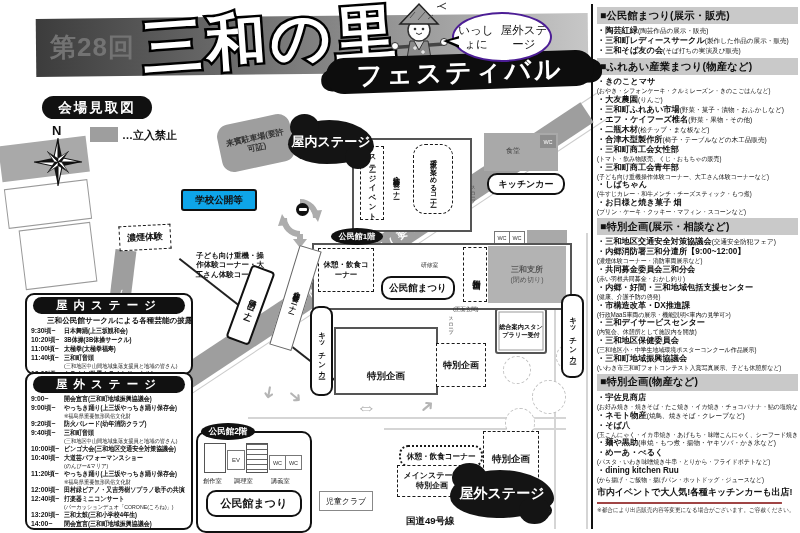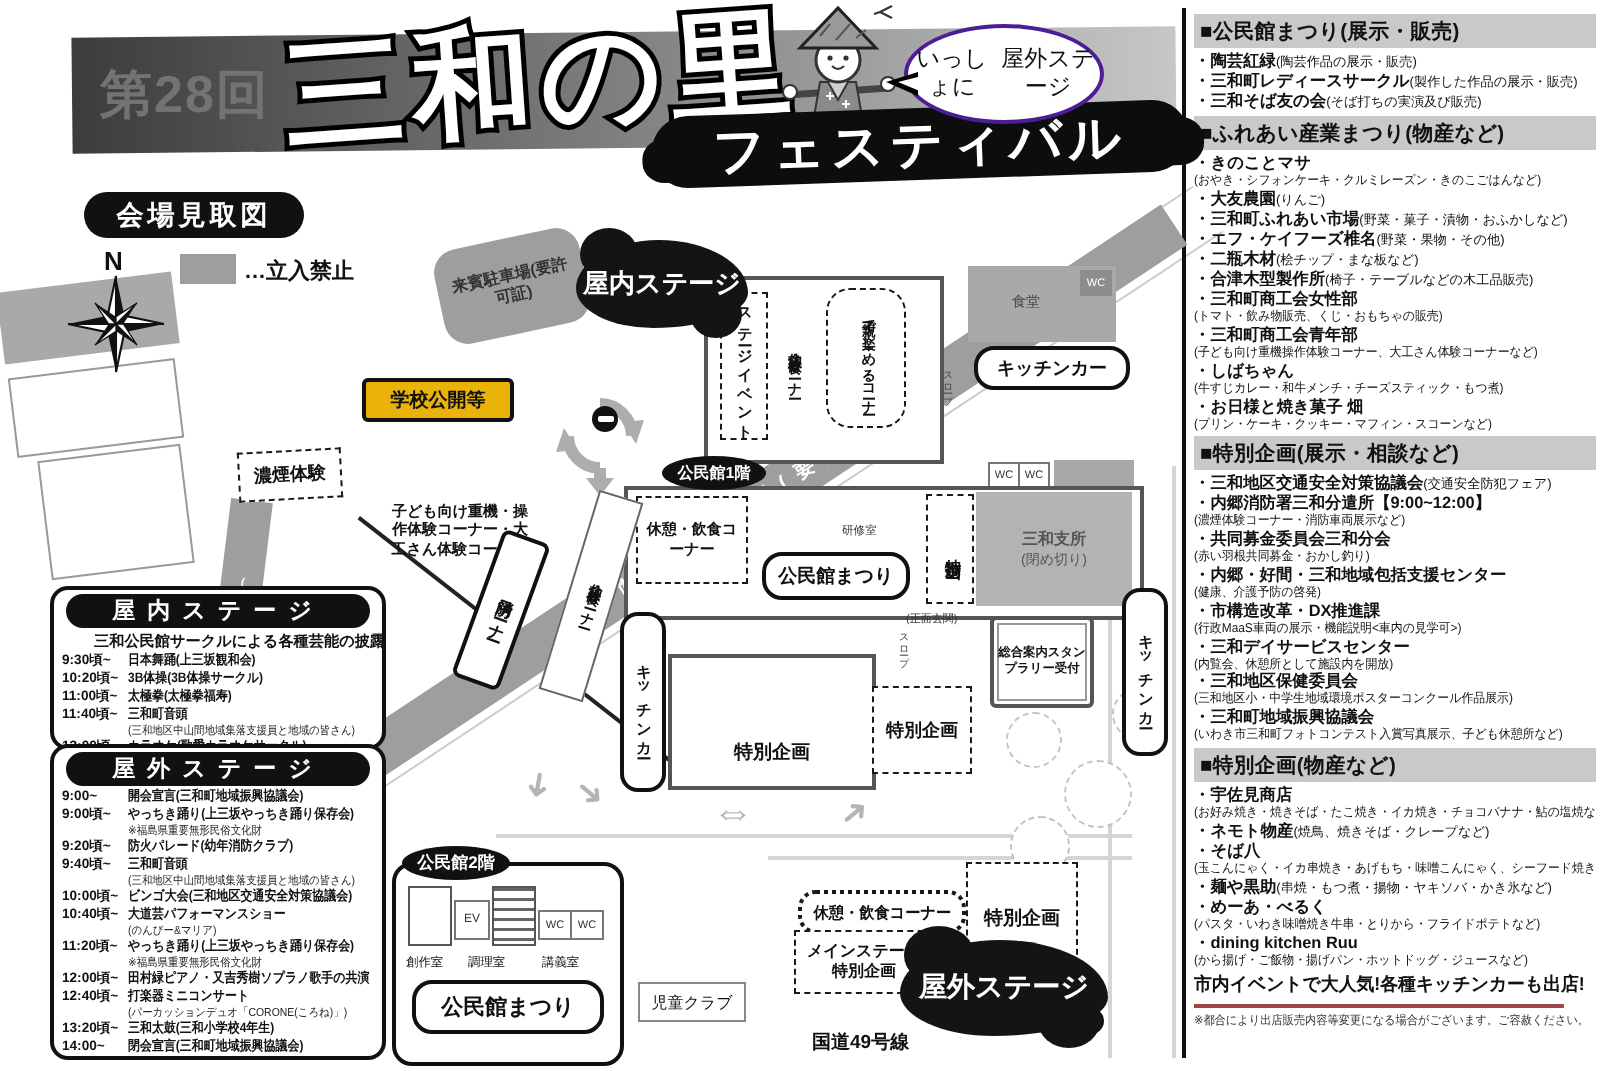--- a/index.html
+++ b/index.html
@@ -141,21 +141,21 @@
   <div class="abs flexc" style="left:110px;top:250px;width:21px;height:90px;background:#9e9e9e;transform:rotate(7deg);z-index:1">
     <span class="vt" style="color:#fff;font-size:6px;font-weight:bold;letter-spacing:0">関係者駐車場(要許可証)</span>
   </div>
   <div class="abs gray" style="left:0;top:141px;width:88px;height:36px;transform:rotate(-7deg);z-index:1"></div>
   <div class="abs" style="left:6px;top:184px;width:82px;height:38px;border:1.5px solid #999;transform:rotate(-7deg);z-index:1;background:#fff"></div>
   <div class="abs" style="left:22px;top:226px;width:70px;height:58px;border:1.5px solid #999;transform:rotate(-7deg);z-index:1;background:#fff"></div>
   <div class="abs flexc" style="left:219px;top:119px;width:74px;height:48px;background:#9e9e9e;border-radius:12px;transform:rotate(-12deg);z-index:2">
     <span style="font-size:8px;font-weight:bold;color:#333;text-align:center;width:64px;line-height:1.25">来賓駐車場(要許可証)</span>
   </div>
 
-  <div class="abs flexc" style="left:181px;top:189px;width:72px;height:18px;background:#eab308;border:2px solid #111;border-radius:3px;z-index:3">
+  <div class="abs flexc" style="left:181px;top:189px;width:72px;height:18px;background:#0ea5e9;border:2px solid #111;border-radius:3px;z-index:3">
     <span class="b" style="font-size:9.5px;white-space:nowrap">学校公開等</span>
   </div>
   <div class="abs dash flexc" style="left:119px;top:225px;width:50px;height:23px;transform:rotate(-3deg);z-index:3">
     <span class="b" style="font-size:9px;white-space:nowrap">濃煙体験</span>
   </div>
   <div class="abs b" style="left:190px;top:251px;width:74px;font-size:7.5px;line-height:1.25;text-align:right;z-index:3">子ども向け重機・操作体験コーナー・大工さん体験コーナーなど</div>
 
   <div class="abs cloud" style="left:288px;top:120px;width:86px;height:44px;font-size:13px">
     <span>屋内ステージ</span>
   </div>

